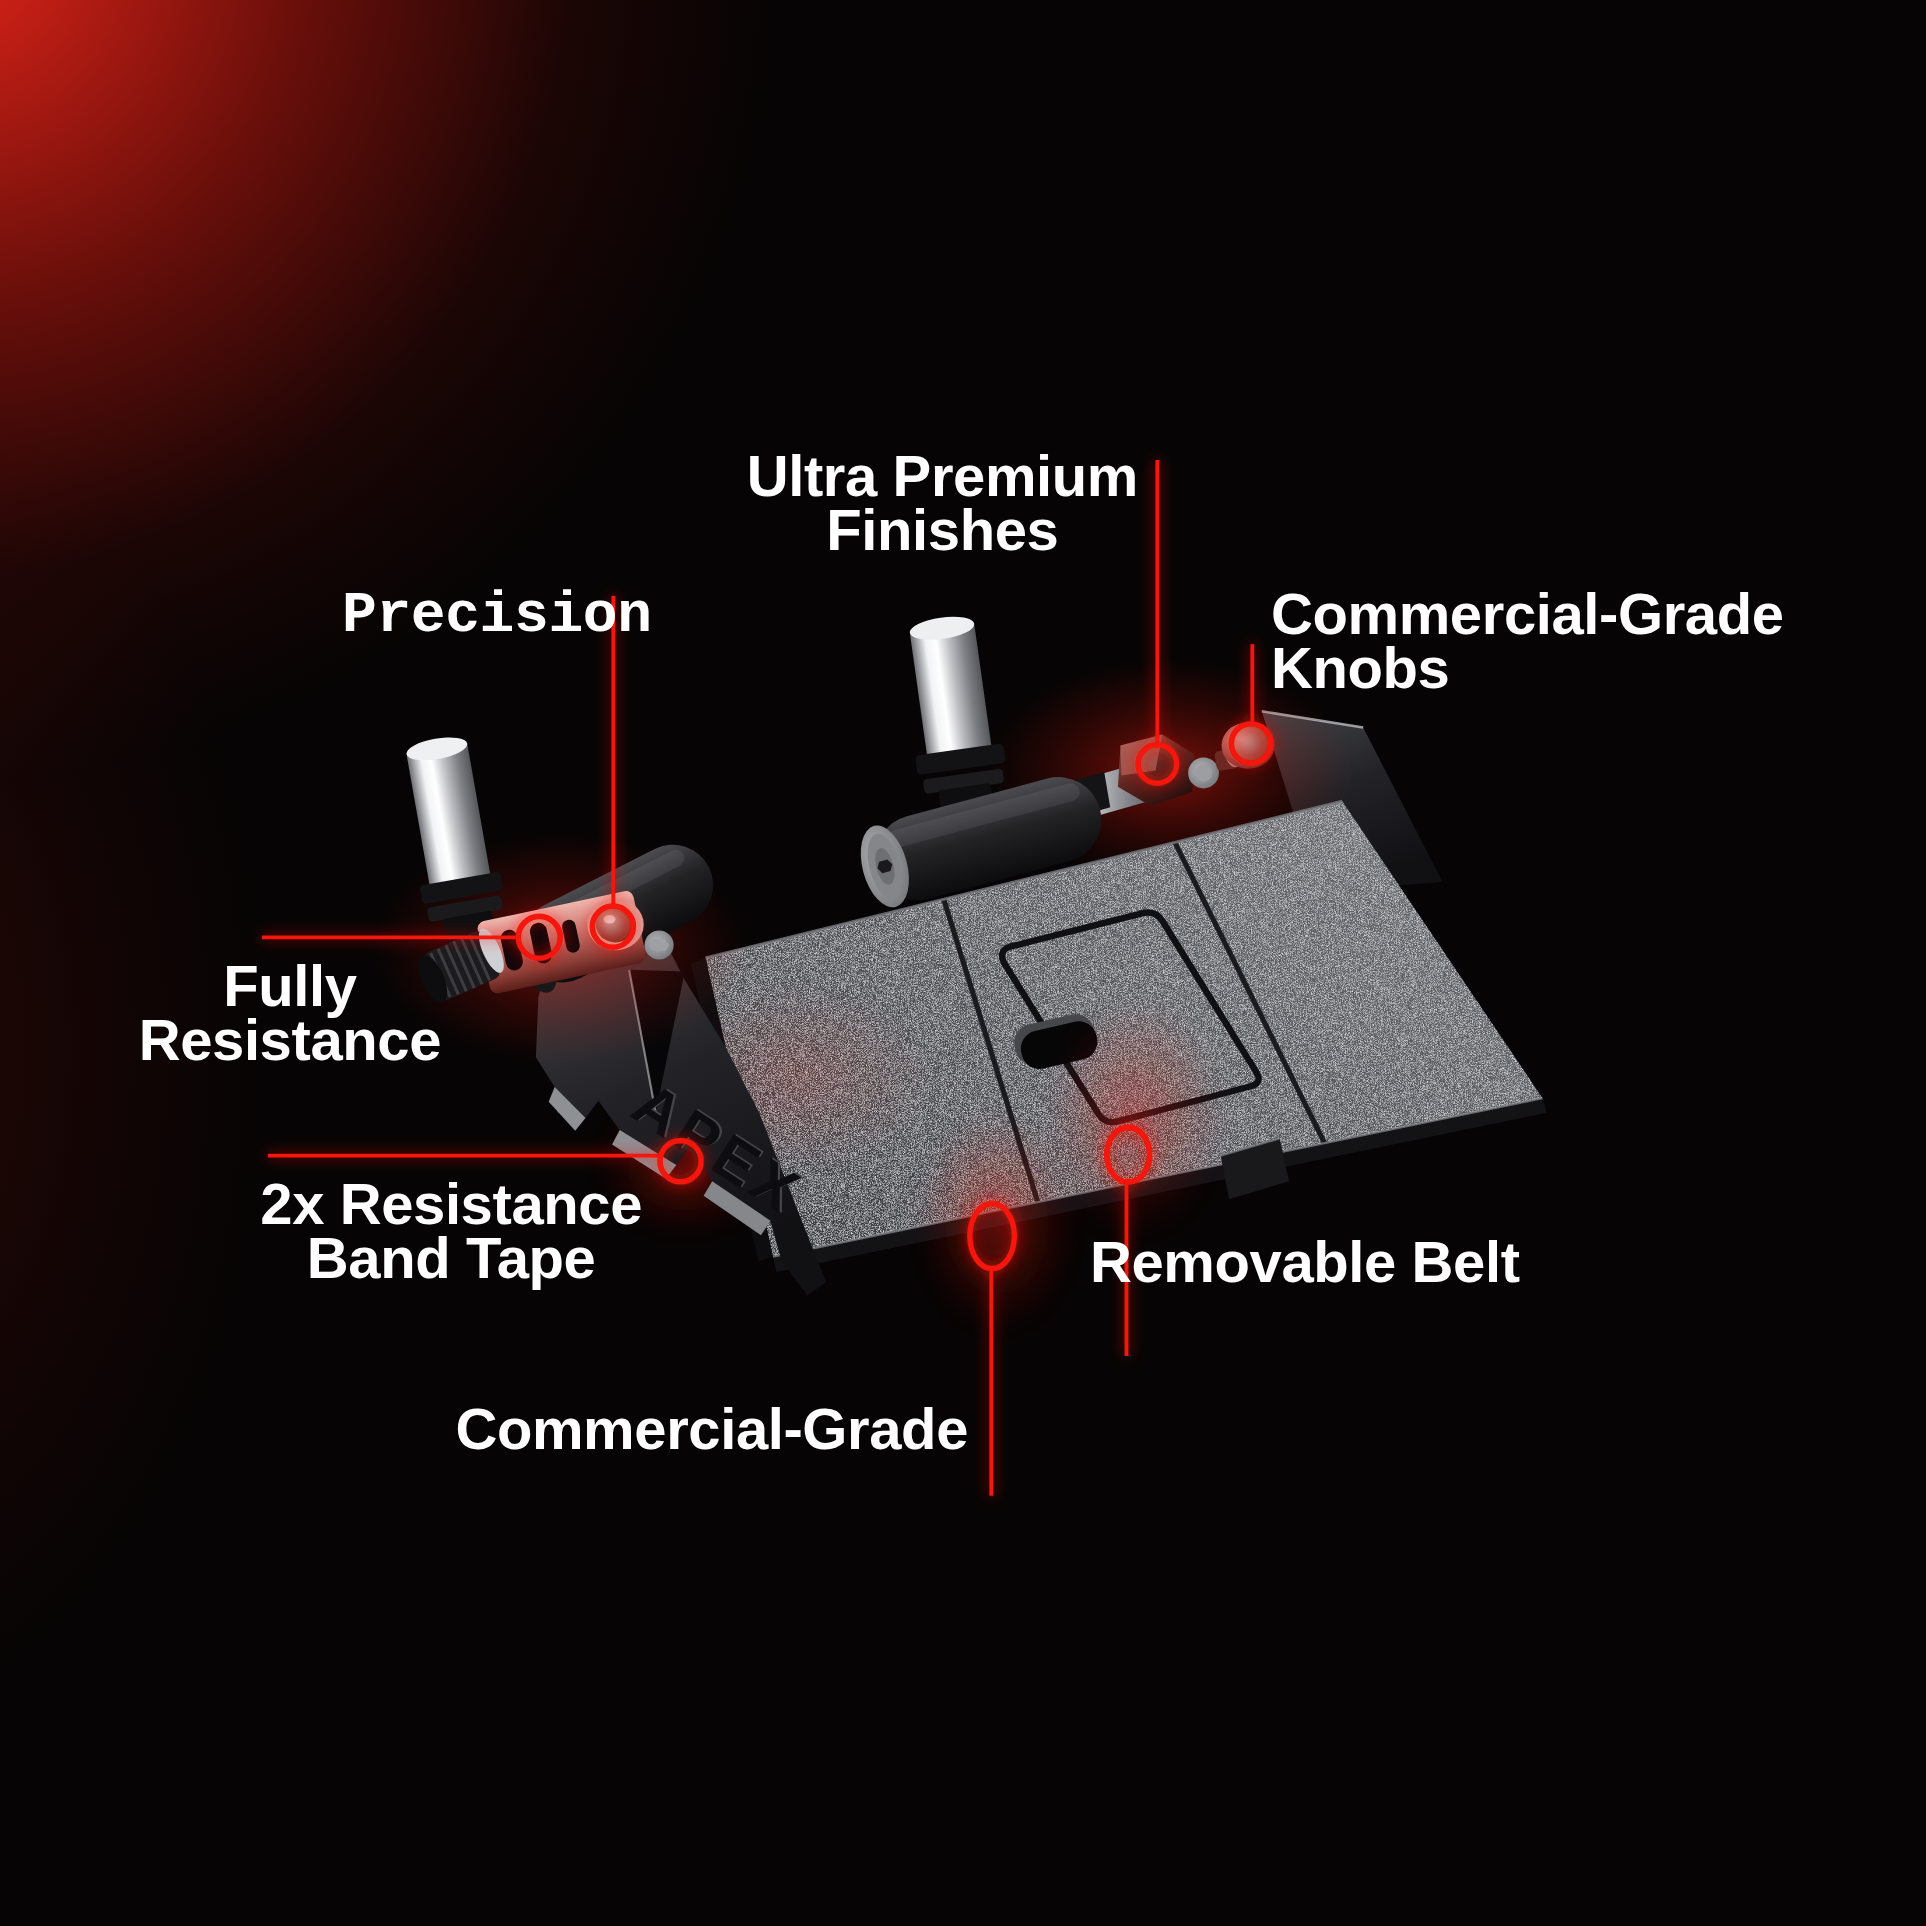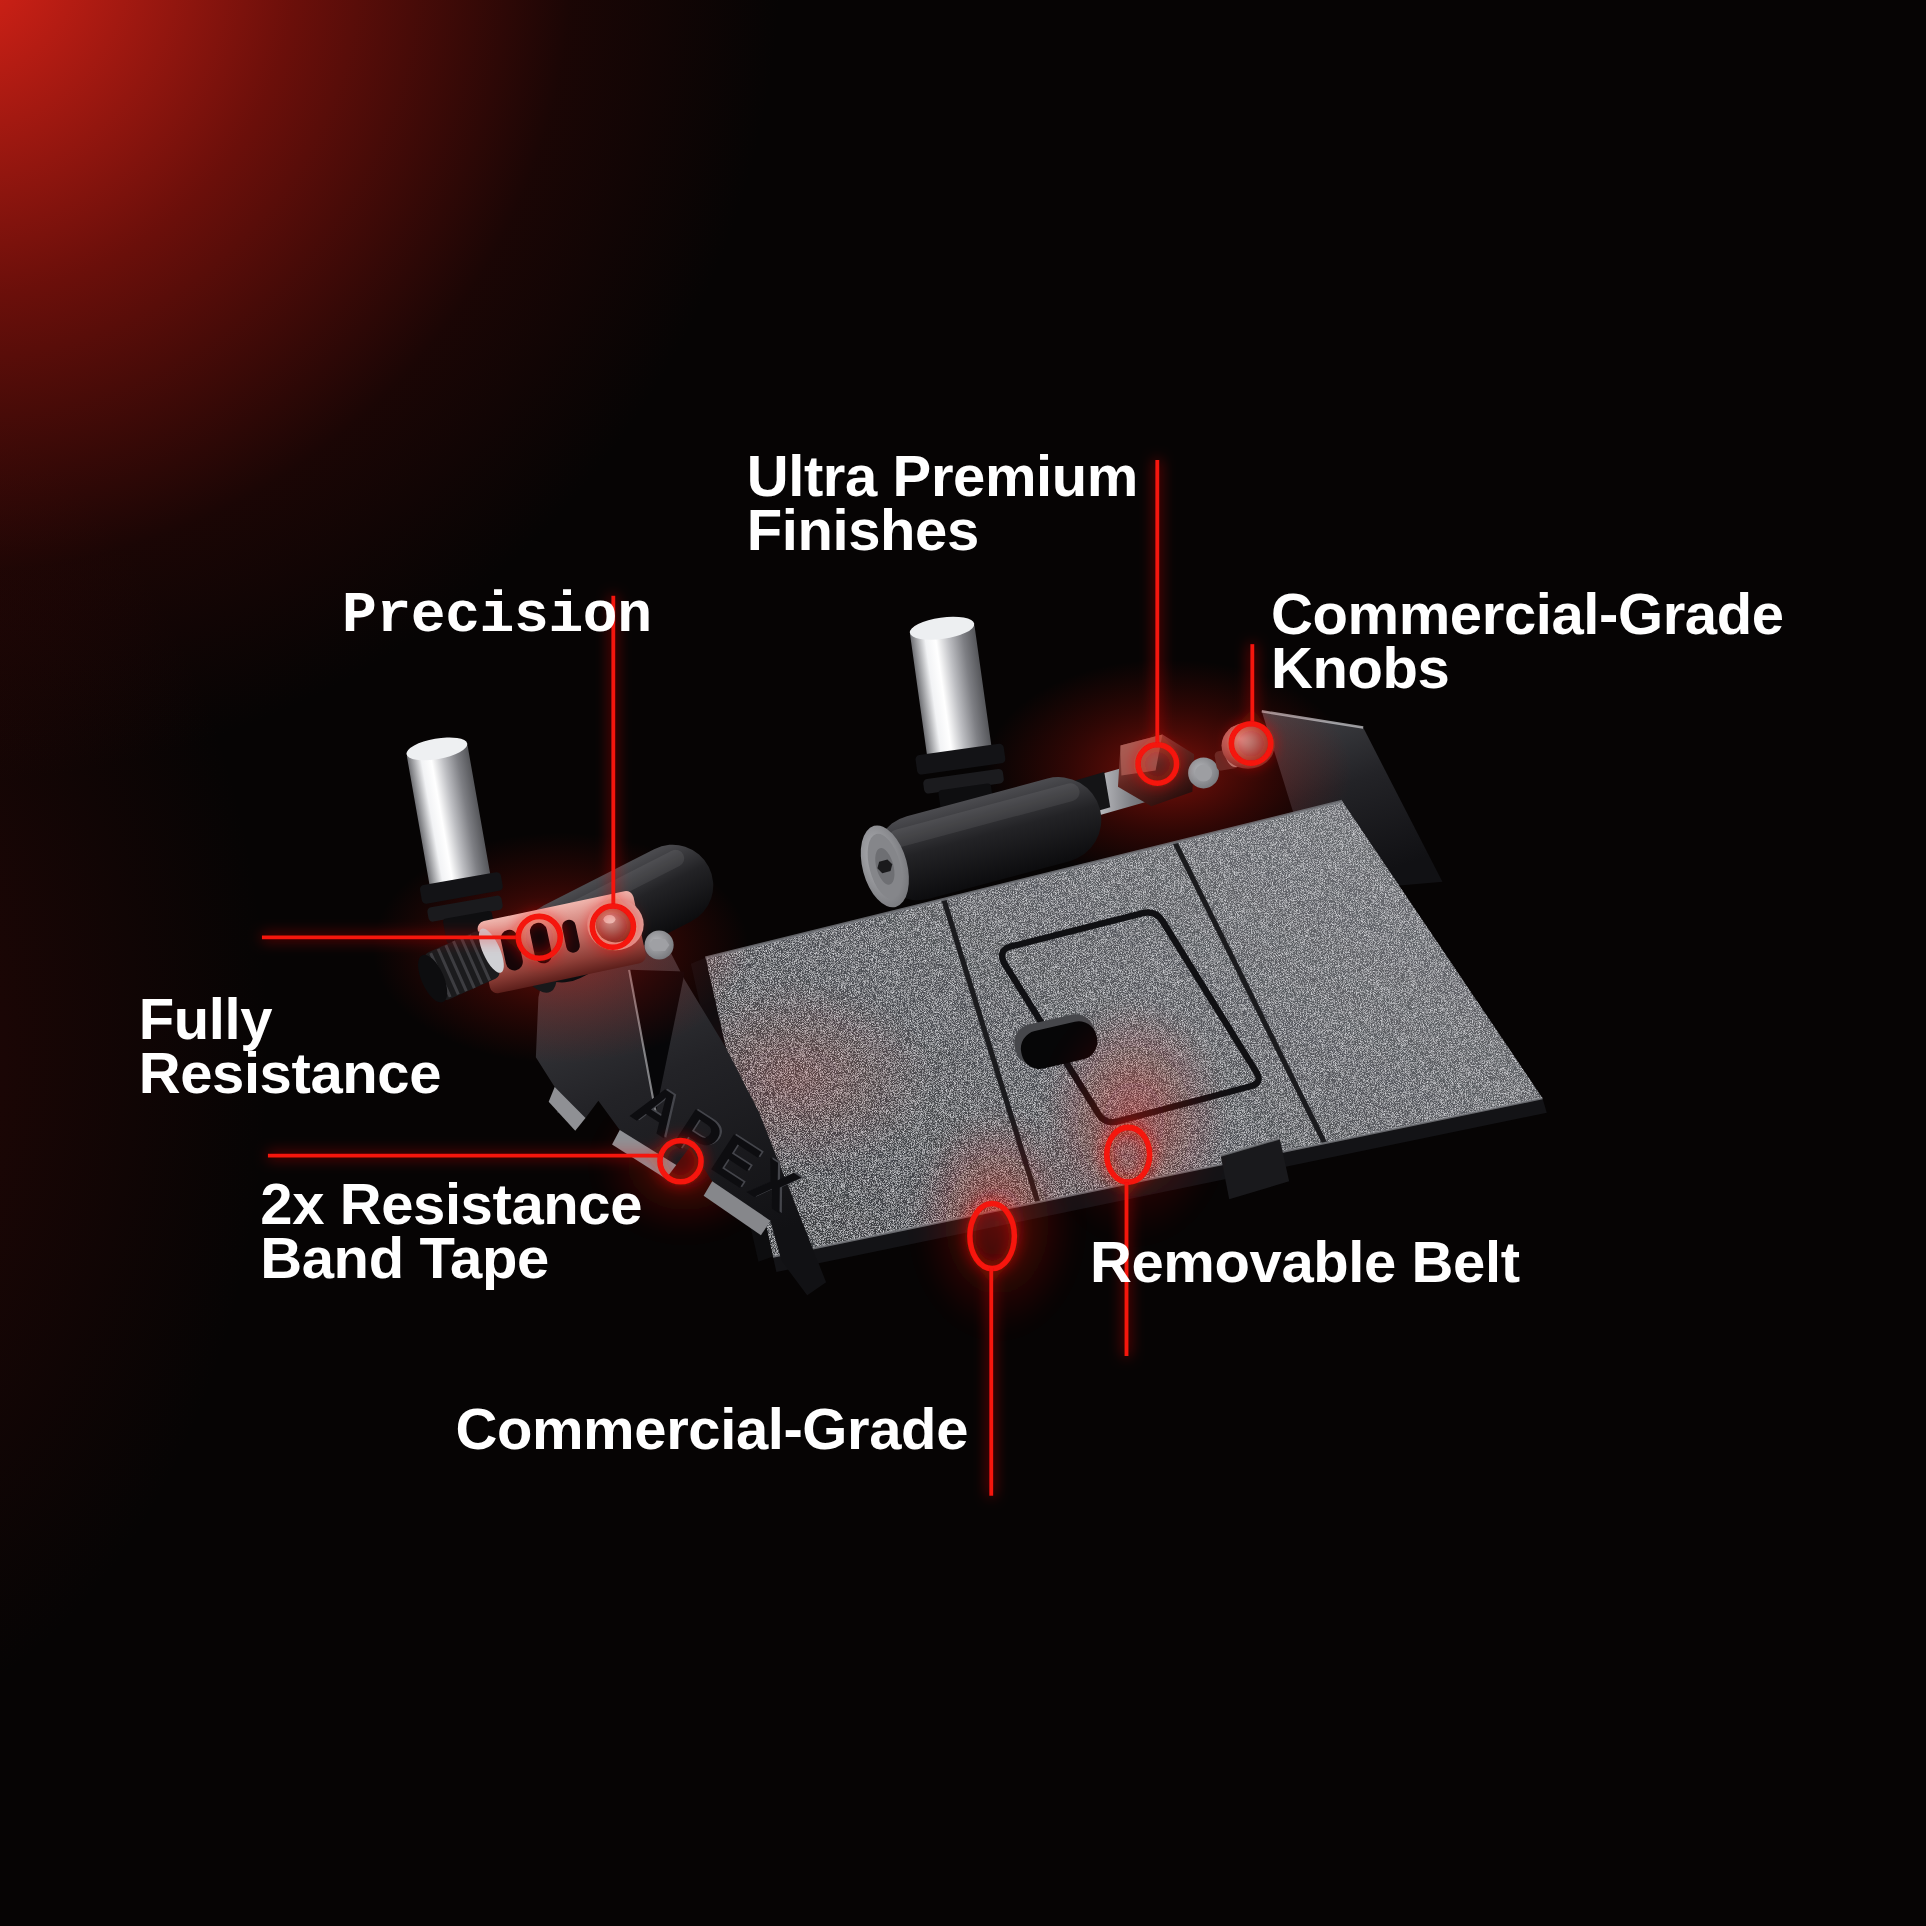--- a/index.html
+++ b/index.html
@@ -10,25 +10,25 @@
       radial-gradient(642px 984px at -180px 1049px, rgba(128,16,10,.28) 0%, rgba(0,0,0,0) 70%),
       #060404;
     font-family:"Liberation Sans",sans-serif;
   }
   #scene{position:absolute;left:0;top:0;width:1926px;height:1926px;display:block;}
   .callout-label{
     position:absolute;color:#ffffff;
     font:700 58px/54px "Liberation Sans",sans-serif;
     letter-spacing:-0.4px;white-space:nowrap;
   }
-  .align-right{text-align:left;}
+  .align-right{text-align:center;}
   #cl-ultra{top:449px;right:788px;}
   #cl-knobs{top:587px;left:1271px;}
   #cl-precision{top:589px;left:342px;font-family:Liberation Mono, monospace;}
-  #cl-fully{top:959px;right:1485px;margin-top:33px;}
+  #cl-fully{top:959px;right:1485px;}
   #cl-band{top:1177px;right:1284px;}
   #cl-grip{top:1402px;right:958px;}
   #cl-removable{top:1235px;left:1090px;}
 </style>
 </head>
 <body>
 
 <svg id="scene" viewBox="0 0 4500 4500" xmlns="http://www.w3.org/2000/svg">
   <defs>
     <linearGradient id="gChrome" x1="0" y1="0" x2="1" y2="0">

